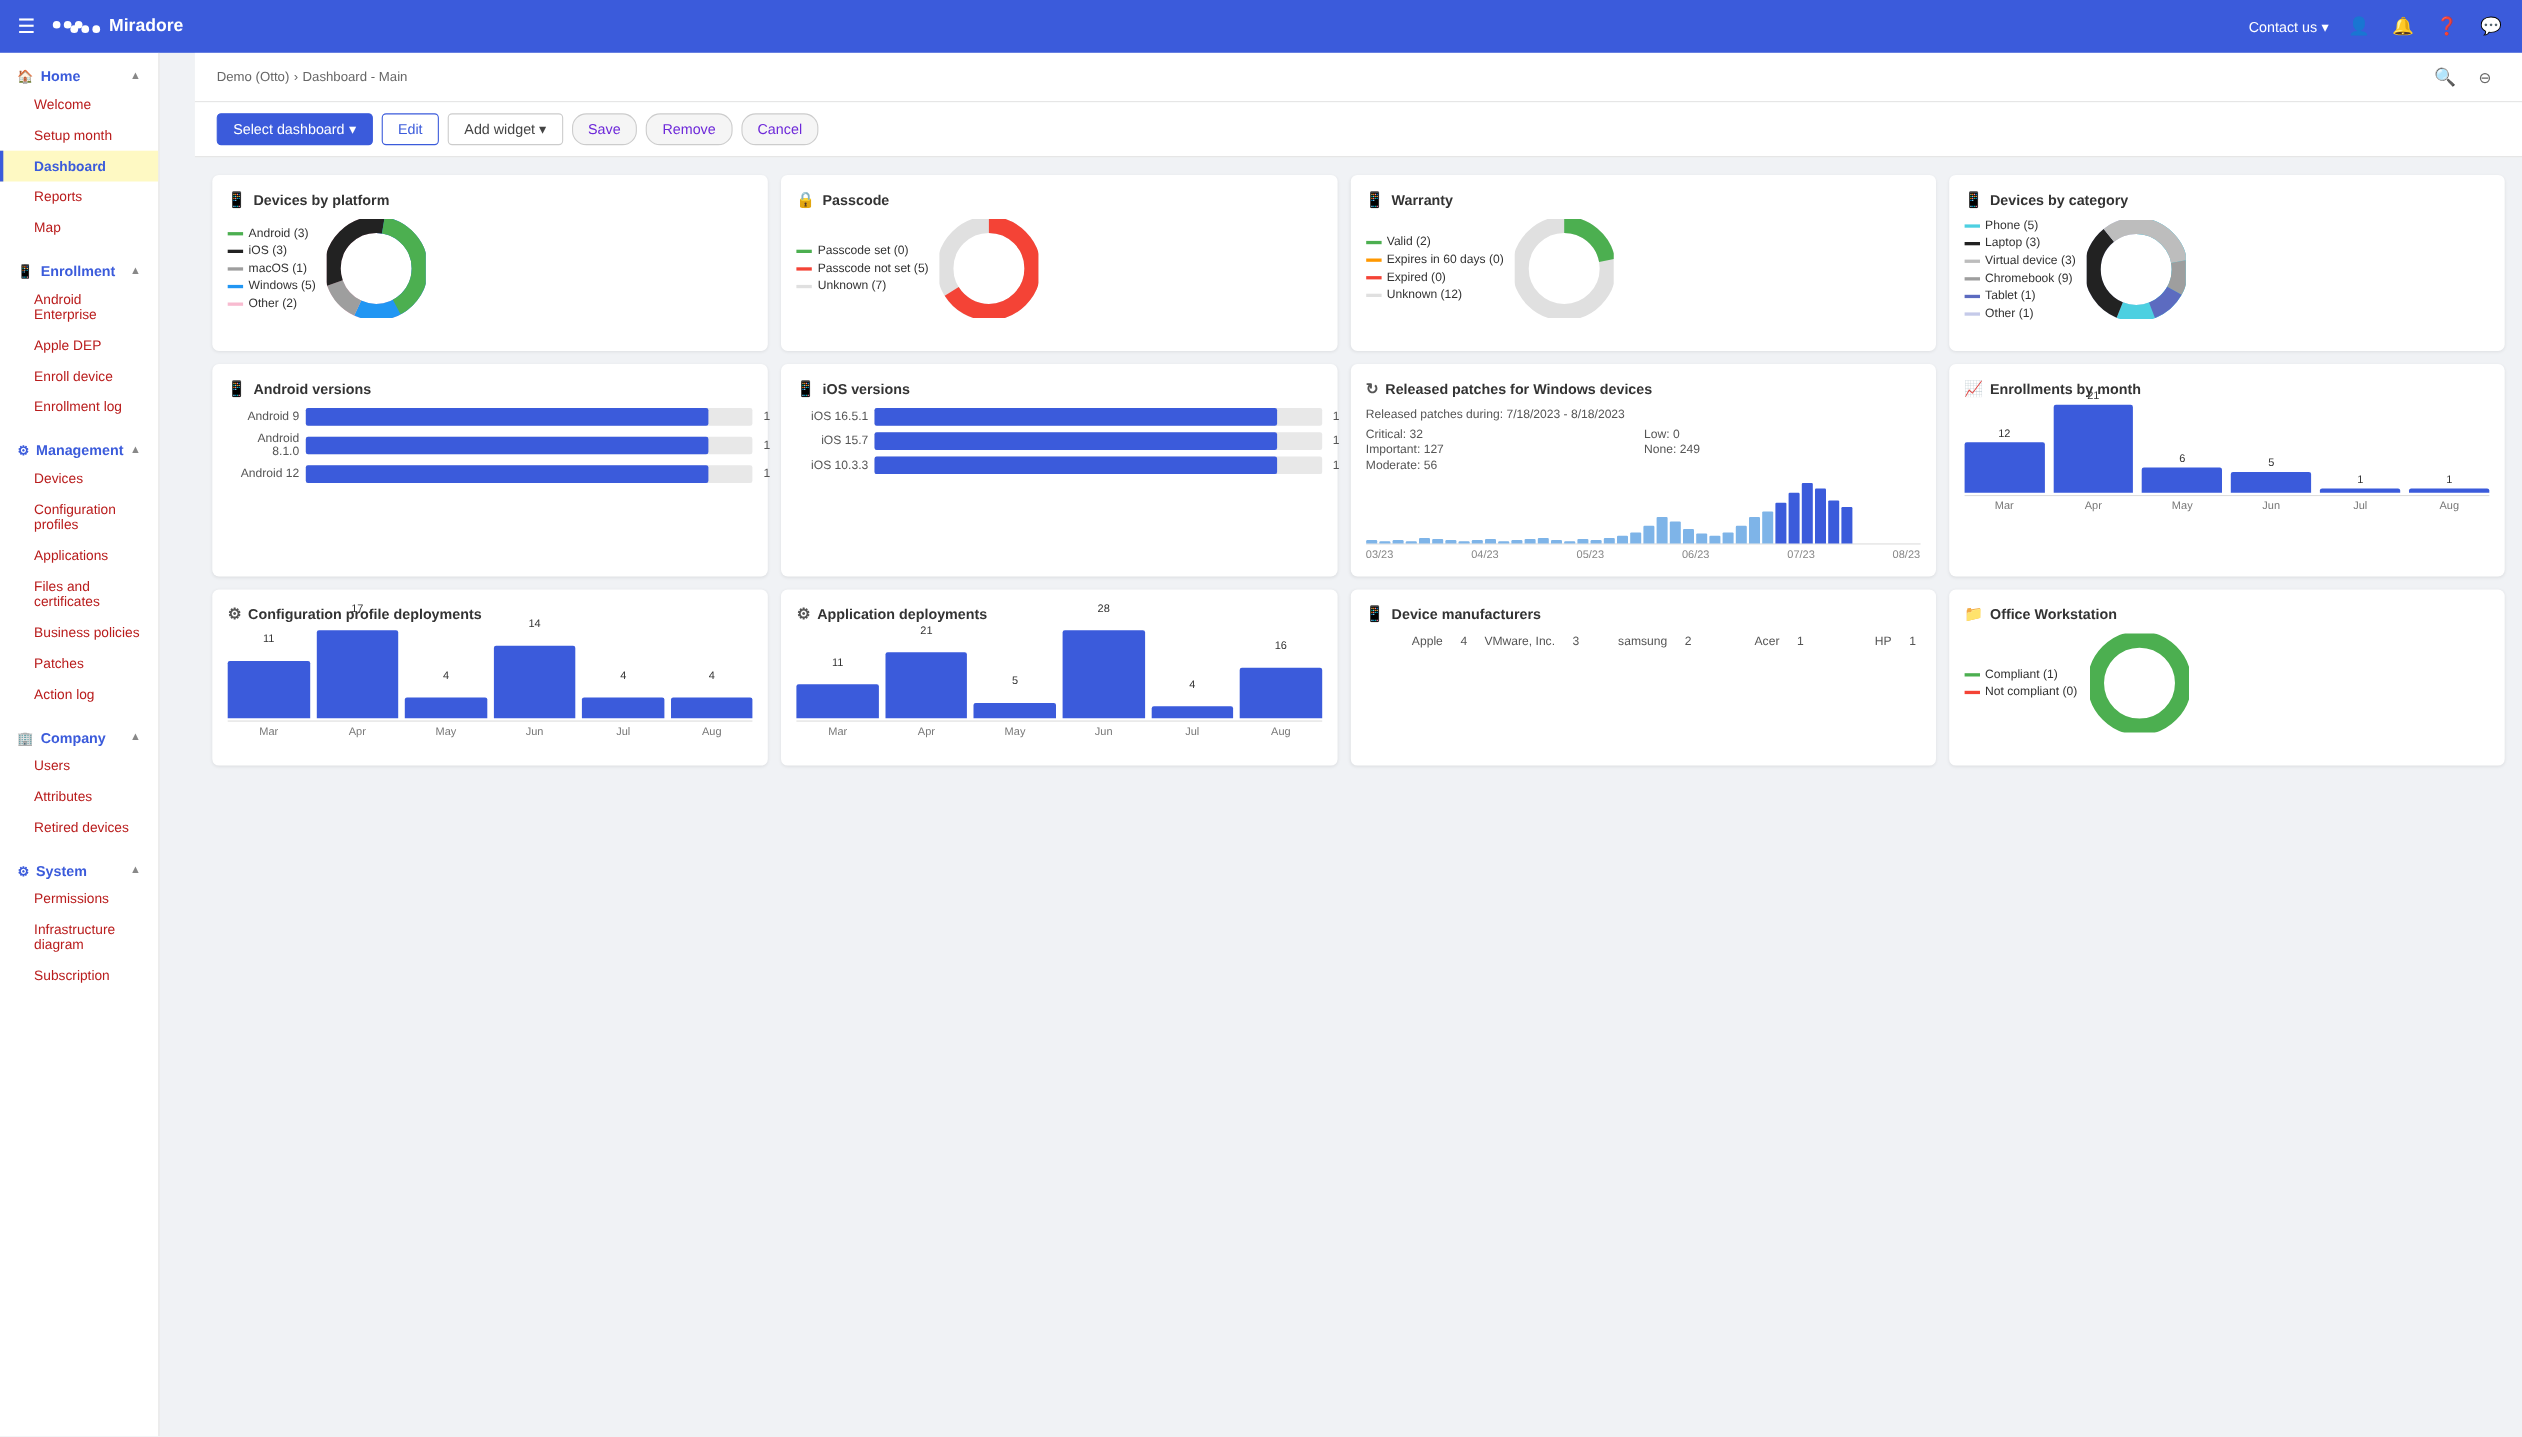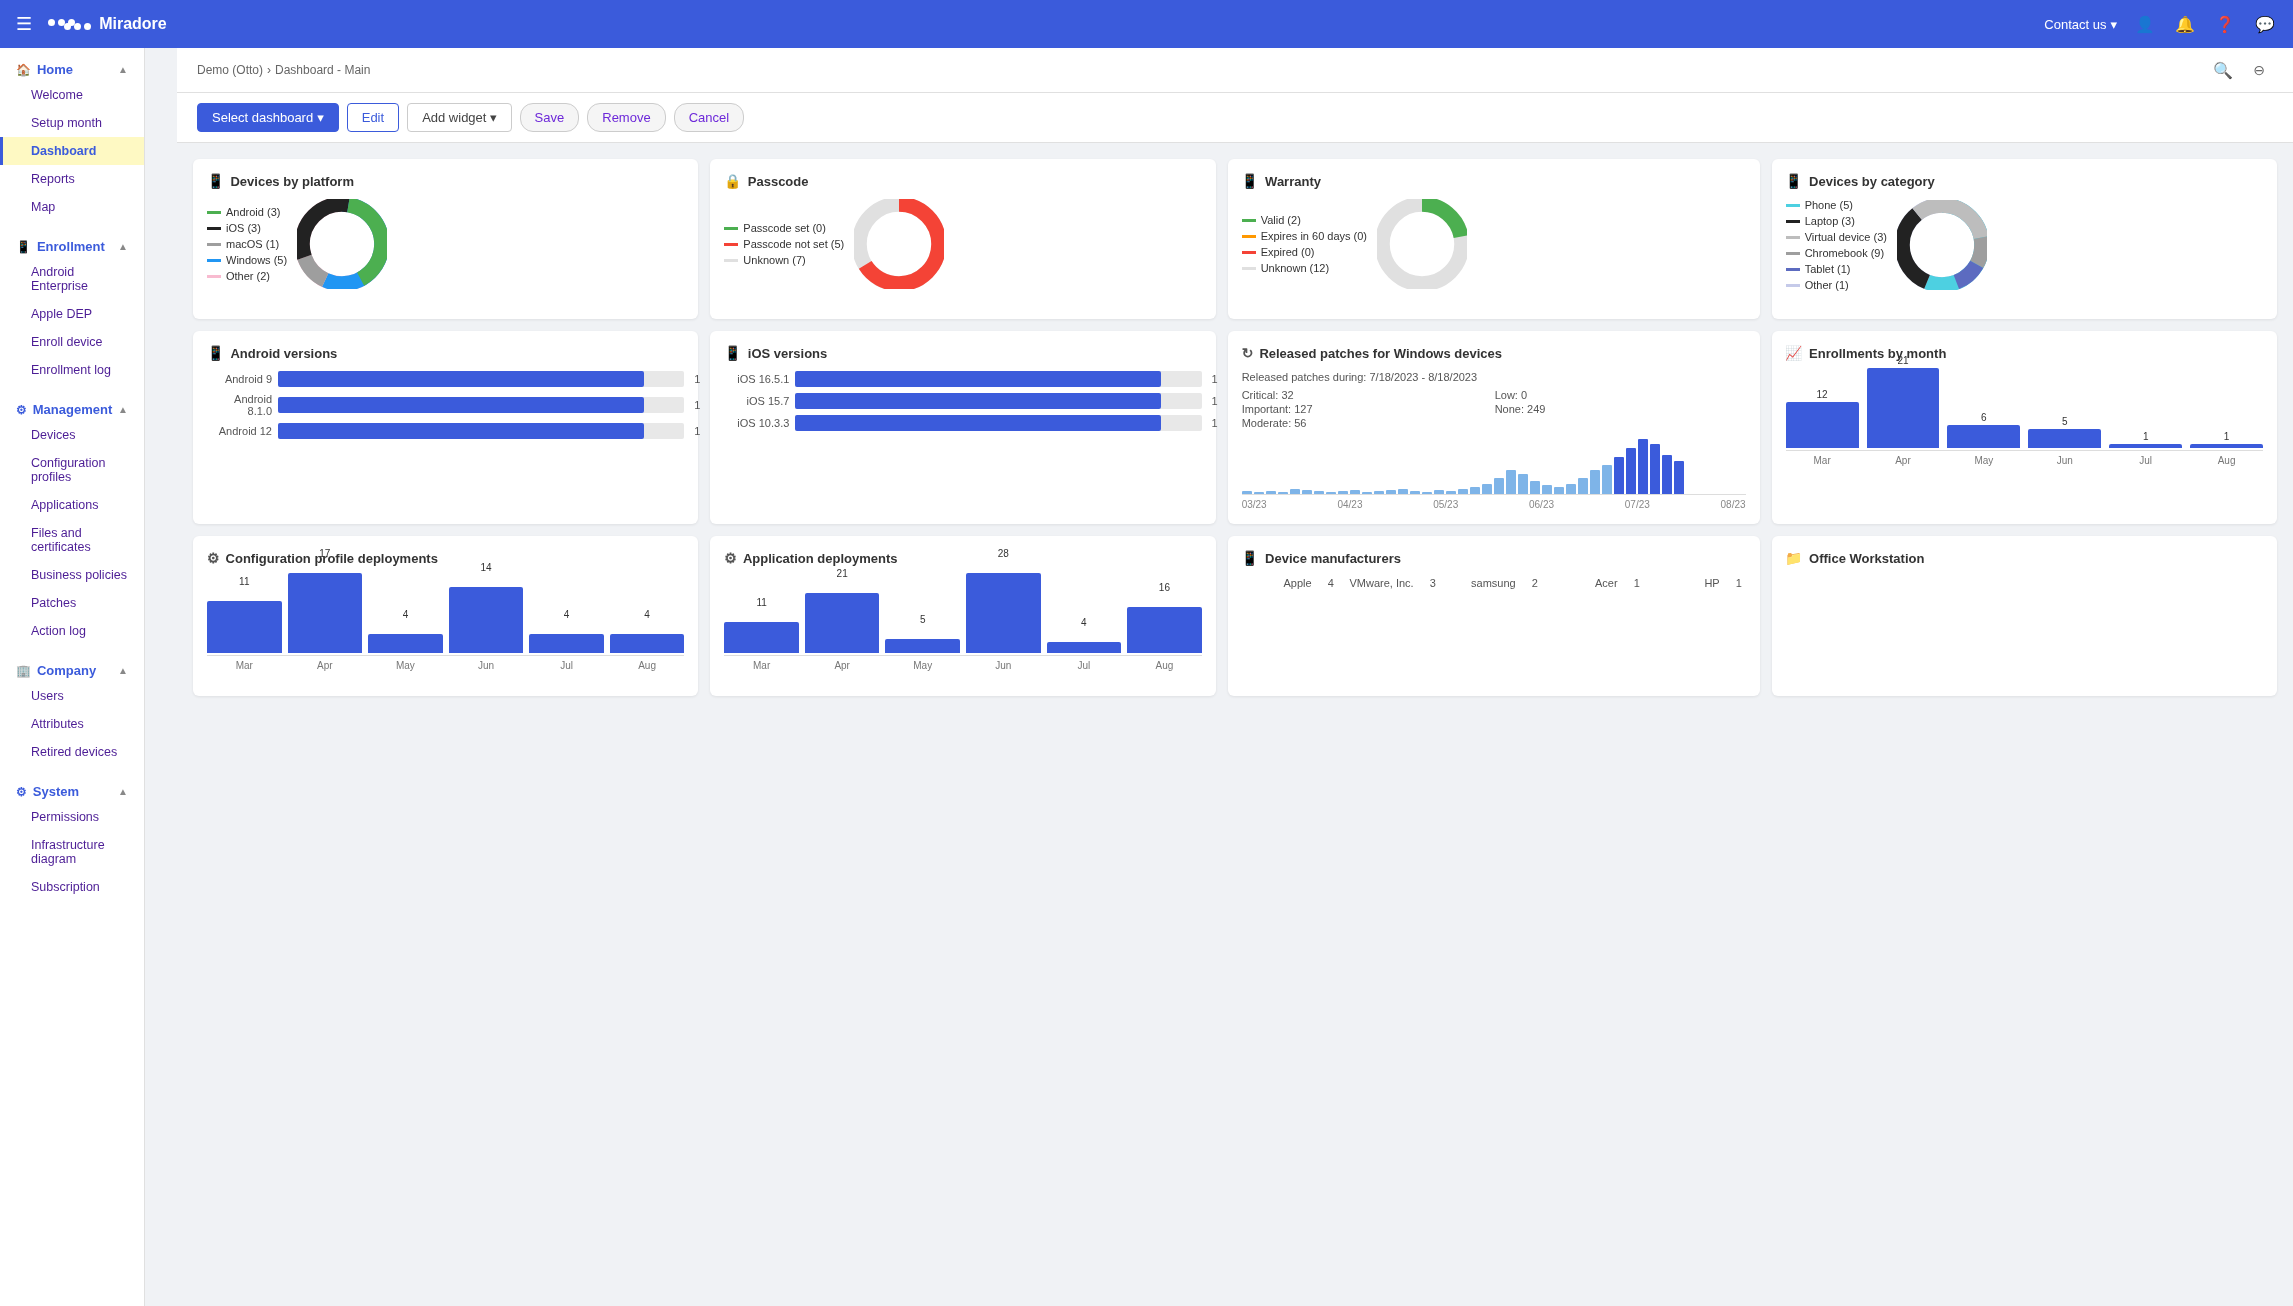--- a/index.html
+++ b/index.html
@@ -15,21 +15,21 @@
     .topbar-contact { display: flex; align-items: center; gap: 4px; font-size: 13px; cursor: pointer; }
     .topbar-icon { width: 24px; height: 24px; display: flex; align-items: center; justify-content: center; cursor: pointer; font-size: 16px; }
     .hamburger { cursor: pointer; font-size: 18px; }
 
     
     .layout { display: flex; flex: 1; overflow: hidden; }
 
     
     .sidebar { width: 145px; background: white; border-right: 1px solid #e0e0e0; overflow-y: auto; flex-shrink: 0; padding-bottom: 16px; }
     .sidebar-section { padding: 4px 0; }
-    .sidebar-item { display: flex; align-items: center; gap: 8px; padding: 7px 16px; cursor: pointer; font-size: 13px; color: #4c1d95; border-left: 3px solid transparent; }
+    .sidebar-item { display: flex; align-items: center; gap: 8px; padding: 7px 16px; cursor: pointer; font-size: 13px; color: #b91c1c; border-left: 3px solid transparent; }
     .sidebar-item.active { background: #e8edf9; color: #3b5bdb; border-left: 3px solid #3b5bdb; font-weight: 600; }
     .sidebar-item.sub { padding-left: 28px; font-size: 12.5px; }
     .sidebar-item.sub.active { background: #fef9c3; color: #3b5bdb; }
     .sidebar-group-header { display: flex; align-items: center; justify-content: space-between; padding: 10px 16px 4px; font-size: 12px; font-weight: 700; color: #3b5bdb; cursor: pointer; }
     .chevron { font-size: 10px; color: #888; }
 
     
     .main { flex: 1; overflow-y: auto; background: #f0f2f5; margin-left: 32px; }
     .main-header { background: white; padding: 8px 20px; border-bottom: 1px solid #e0e0e0; display: flex; align-items: center; justify-content: space-between; }
     .breadcrumb { font-size: 12px; color: #666; display: flex; align-items: center; gap: 4px; }
@@ -710,17 +710,32 @@
             <span class="hbar-val">1</span>
           </div>
         </div>
       </div>
 
       <div class="card">
         <div class="card-title">
           <span class="card-title-icon">📁</span>
           <span>Office Workstation</span>
         </div>
+        <div class="ow-container">
+          <div class="ow-legend">
+            <div class="legend-item">
+                <div class="legend-line" style="background:#4caf50"></div>
+                <span>Compliant (1)</span>
+              </div>
+            <div class="legend-item">
+                <div class="legend-line" style="background:#f44336"></div>
+                <span>Not compliant (0)</span>
+              </div>
+          </div>
+          <svg width="90" height="90" viewBox="0 0 36 36">
+            <circle cx="18" cy="18" r="15.9" fill="none" stroke="#4caf50" stroke-width="6"></circle>
+          </svg>
+        </div>
       </div>
 
     </div>
   </div>
 </div>
 
 </body></html>

